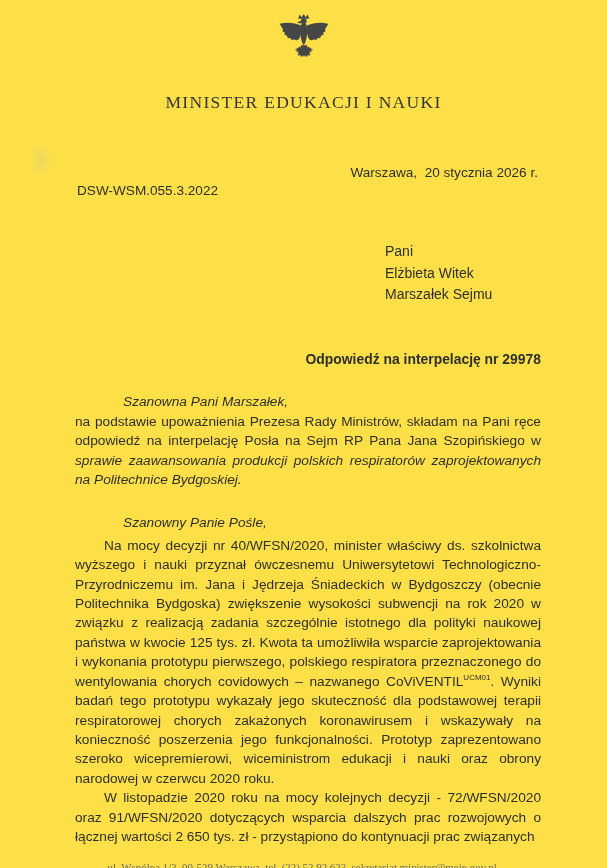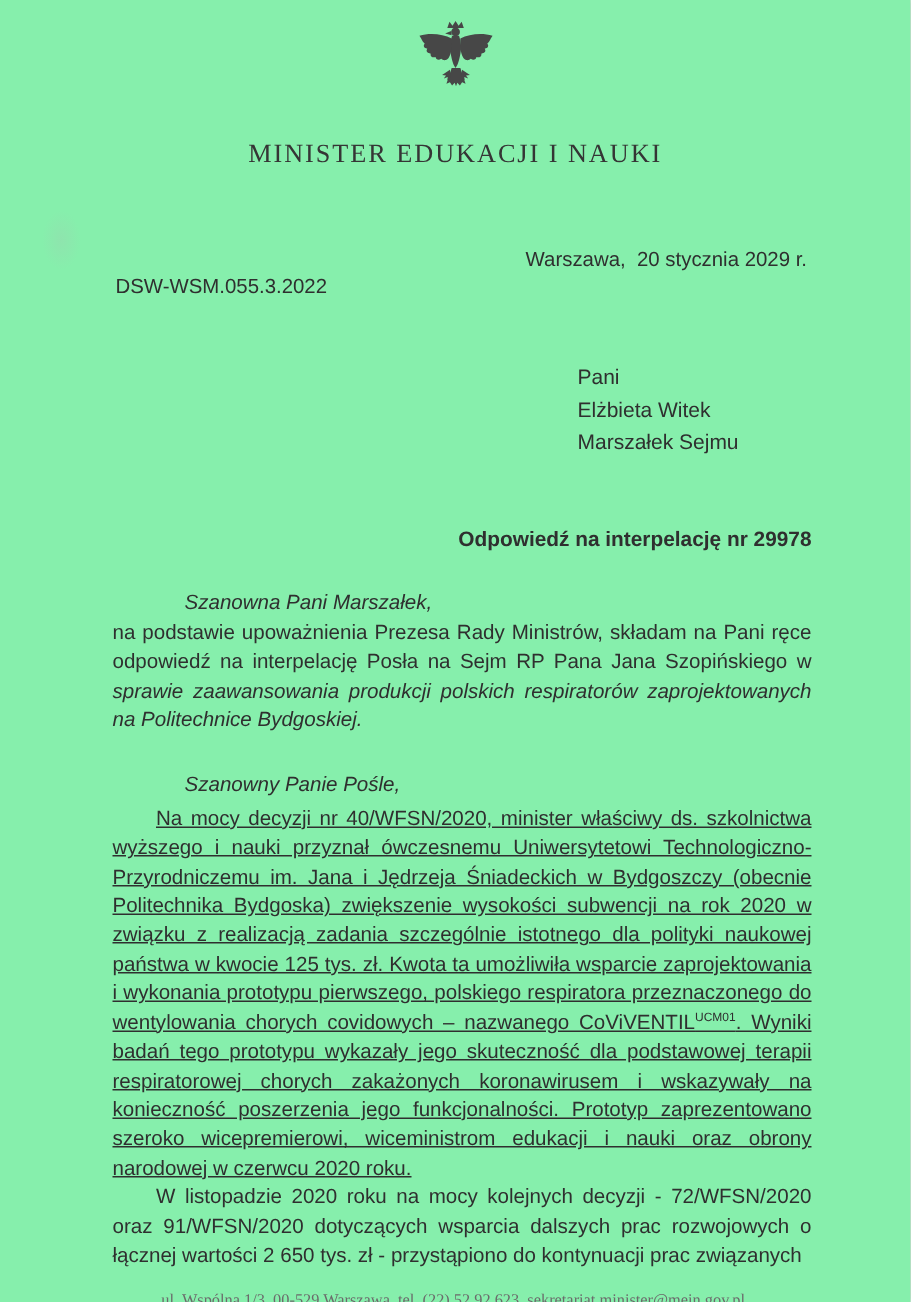--- a/index.html
+++ b/index.html
@@ -2,21 +2,21 @@
 <html lang="pl"><head>
 <meta charset="utf-8">
 <title>Scanned letter</title>
 <style>
   html, body { margin: 0; padding: 0; background: #e8e8e8; }
   .page {
     position: relative;
     width: 607px;
     height: 868px;
     margin: 0 auto;
-    background: #86efac;
+    background: #fde047;
     overflow: hidden;
     font-family: "Liberation Sans", sans-serif;
     color: #2f2f2f;
     box-shadow: 0 0 4px rgba(0,0,0,.25);
   }
   
   .emblem-wrap {
     position: absolute;
     top: 12px;
     left: 0; right: 0;
@@ -80,21 +80,21 @@
     margin: 0;
   }
   .salutation.first { margin-top: 23px; }
   .salutation.second { margin-top: 24px; }
   .content p { margin: 0; }
   .intro-para em { font-style: italic; }
   .question-heading {
     font-weight: bold;
     margin-top: 9px !important;
   }
-  .answer-para { margin-top: 3px !important; text-indent: 29px; text-decoration: underline; }
+  .answer-para { margin-top: 3px !important; text-indent: 29px; }
   .answer-para-2 { text-indent: 29px; }
   sup.product-sup {
     font-size: 8px;
     vertical-align: super;
     line-height: 0;
   }
   
   .footer {
     position: absolute;
     top: 860px;
@@ -143,21 +143,21 @@
           <path d="M45,56 L39,74 L43,72.5 L45.5,76 L48.5,73 L50,77 L51.5,73 L54.5,76 L57,72.5 L61,74 L55,56 Z"></path>
 
           <path d="M43,58 L34,64 L38.5,64.5 L36,68 L40.5,66.5 L40,70 L44,67 Z"></path>
           <path d="M57,58 L66,64 L61.5,64.5 L64,68 L59.5,66.5 L60,70 L56,67 Z"></path>
         </g>
       </svg>
     </span>
   </div>
   <div class="ministry-title">MINISTER EDUKACJI I NAUKI</div>
 
-  <div class="place-date">Warszawa,  20 stycznia 2029 r.</div>
+  <div class="place-date">Warszawa,  20 stycznia 2026 r.</div>
   <div class="reference-number">DSW-WSM.055.3.2022</div>
 
   <div class="recipient">
     <div>Pani</div>
     <div>Elżbieta Witek</div>
     <div>Marszałek Sejmu</div>
   </div>
 
   <div class="content">
     <p class="subject">Odpowiedź na interpelację nr 29978</p>

